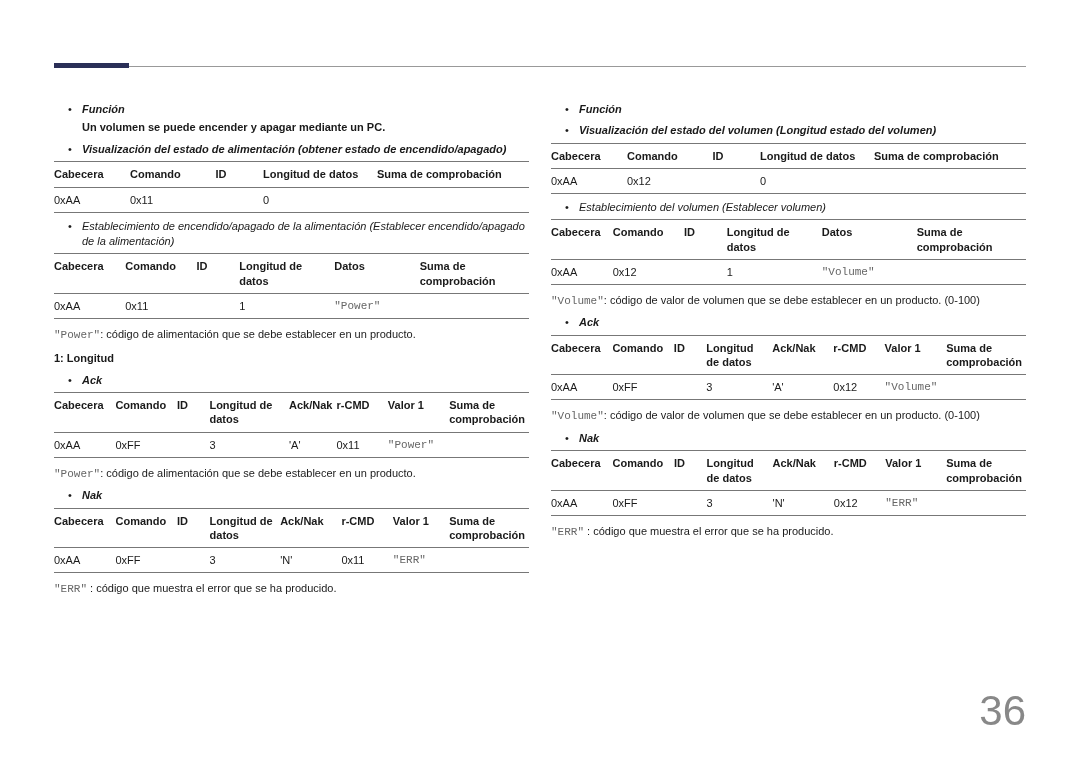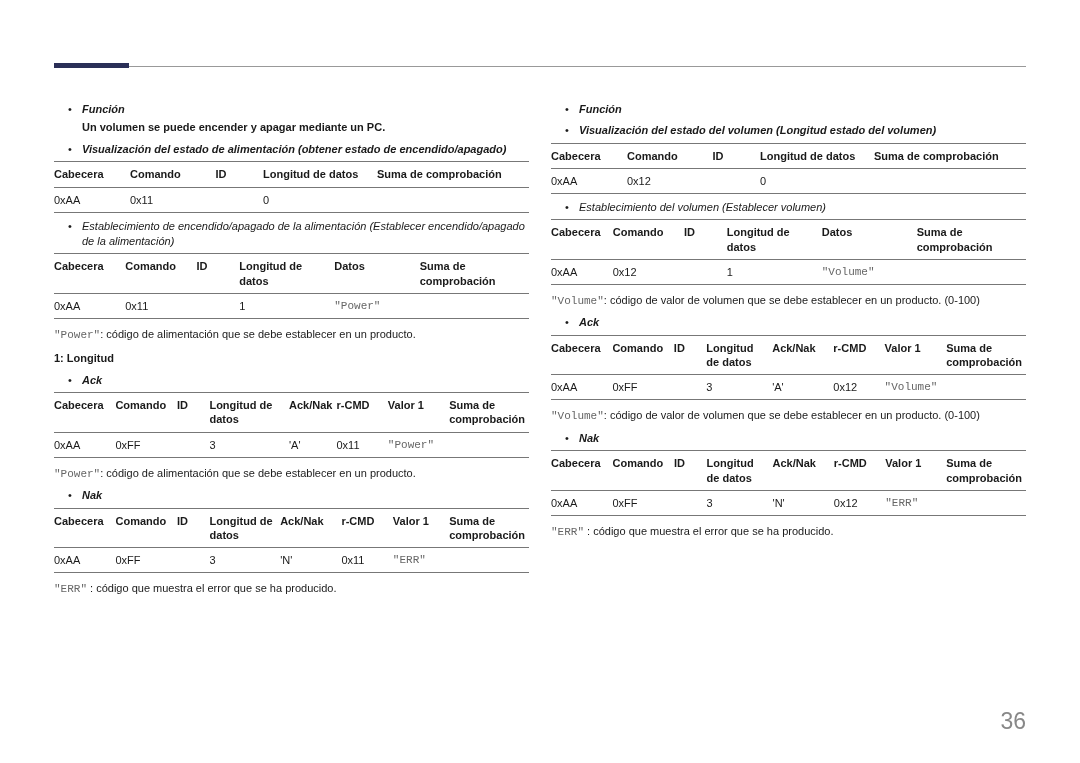--- a/index.html
+++ b/index.html
@@ -82,21 +82,21 @@
   }
   td {
     padding: 6px 4px 6px 0;
     border-bottom: 1px solid #777;
     vertical-align: top;
   }
   .page-num {
     position: absolute;
     right: 54px;
     bottom: 28px;
-    font-size: 23px;
+    font-size: 42px;
     font-weight: 300;
     color: #888;
   }
 </style>
 </head>
 <body>
 
 <div class="page-rule"></div>
 <div class="page-rule-accent"></div>
 

